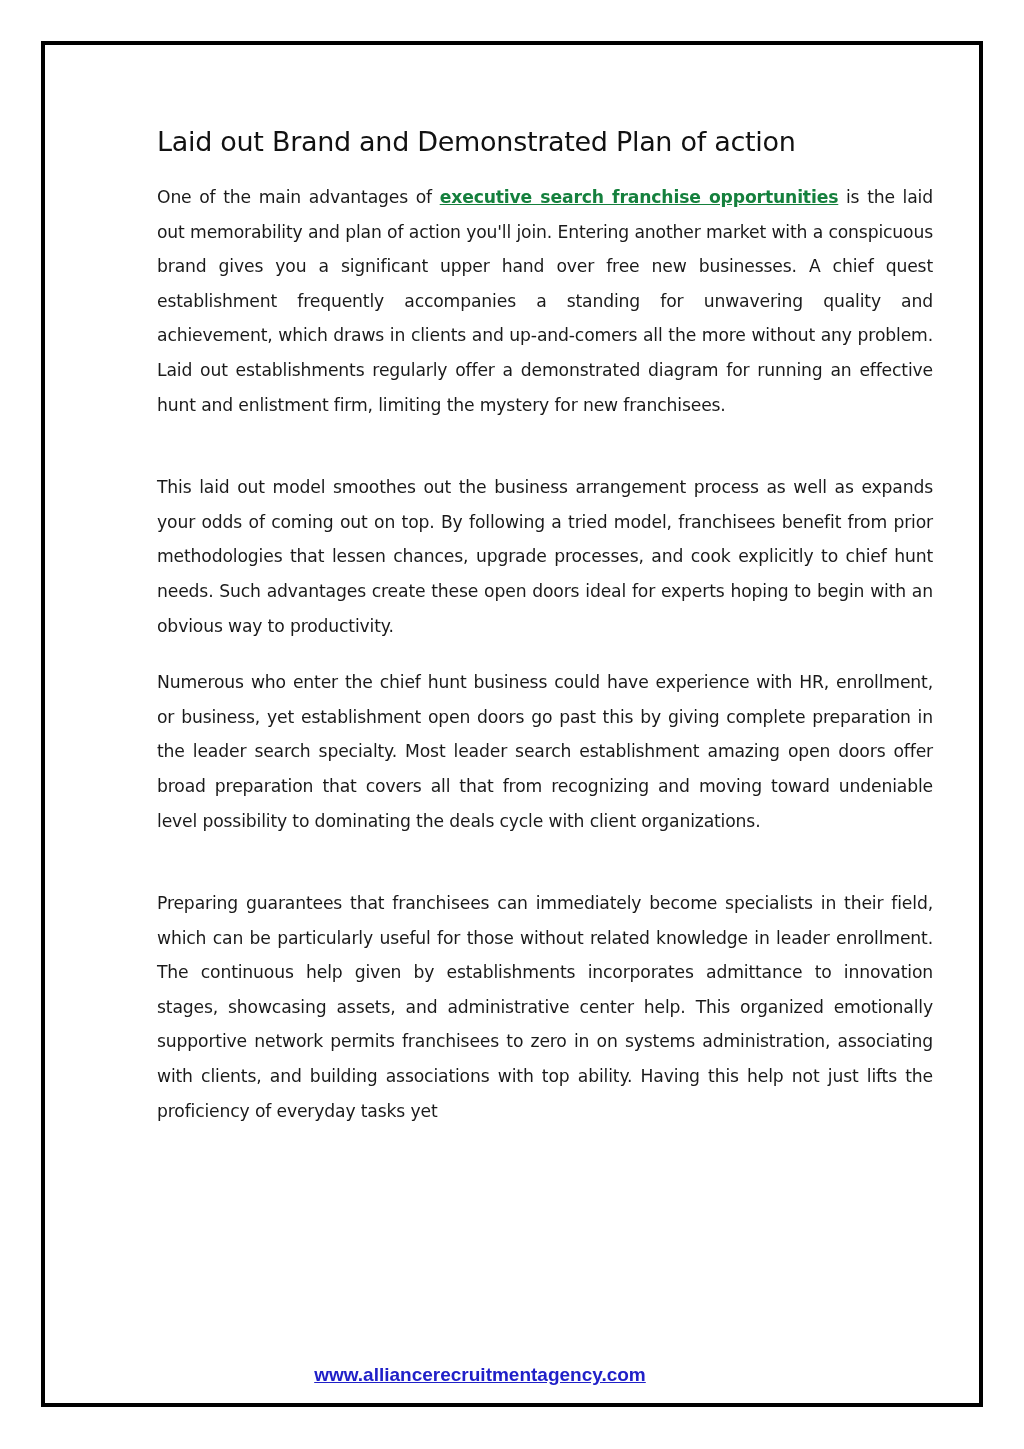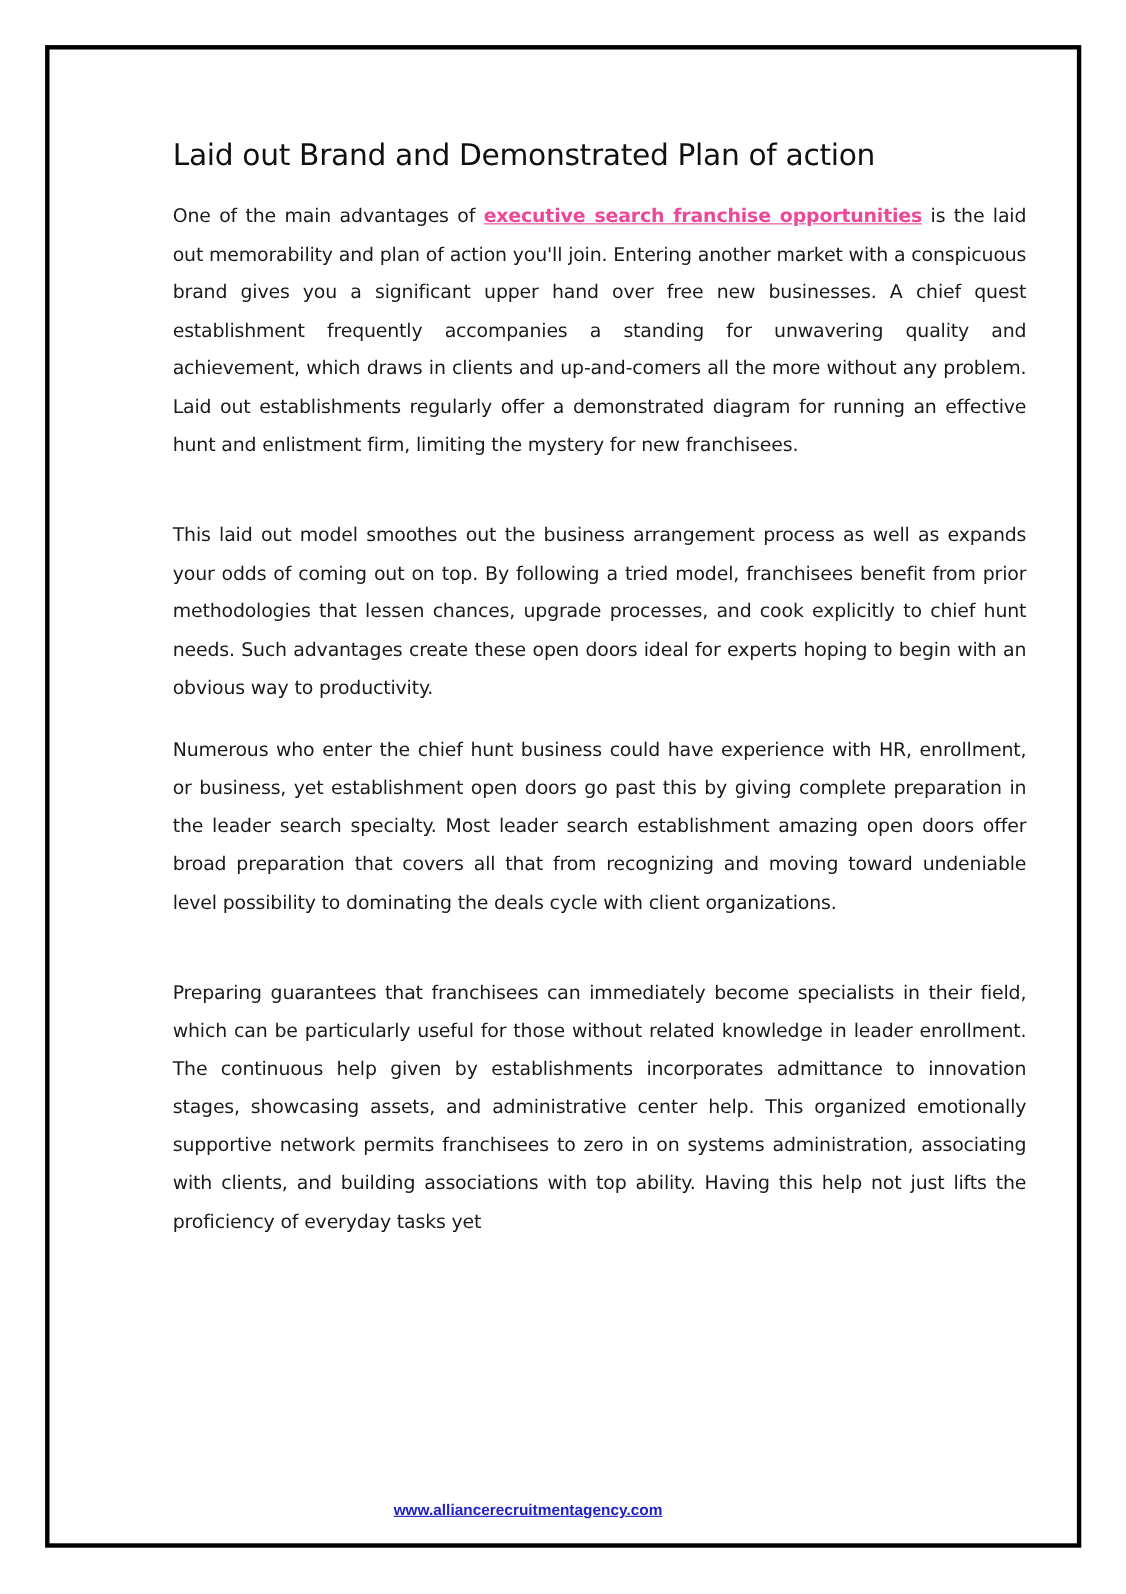--- a/index.html
+++ b/index.html
@@ -32,32 +32,32 @@
       font-size: 17.2px;
       line-height: 34.6px;
       margin: 0;
       text-align: justify;
       text-align-last: left;
       letter-spacing: -0.15px;
     }
     .para-gap { height: 48px; }
     .section-gap { height: 22px; }
     a.inline-link {
-      color: #ec4899;
+      color: #15803d;
       font-weight: bold;
       text-decoration: underline;
     }
     .footer-link {
       position: absolute;
       left: 0; width: 960px;
       top: 1364px;
       text-align: center;
       font-family: "Liberation Sans", sans-serif;
       font-weight: bold;
-      font-size: 14px;
+      font-size: 19px;
       color: #2020c8;
       text-decoration: underline;
     }
   </style>
 </head>
 <body>
 
 <div class="page-frame"></div>
 
 <div class="content">

